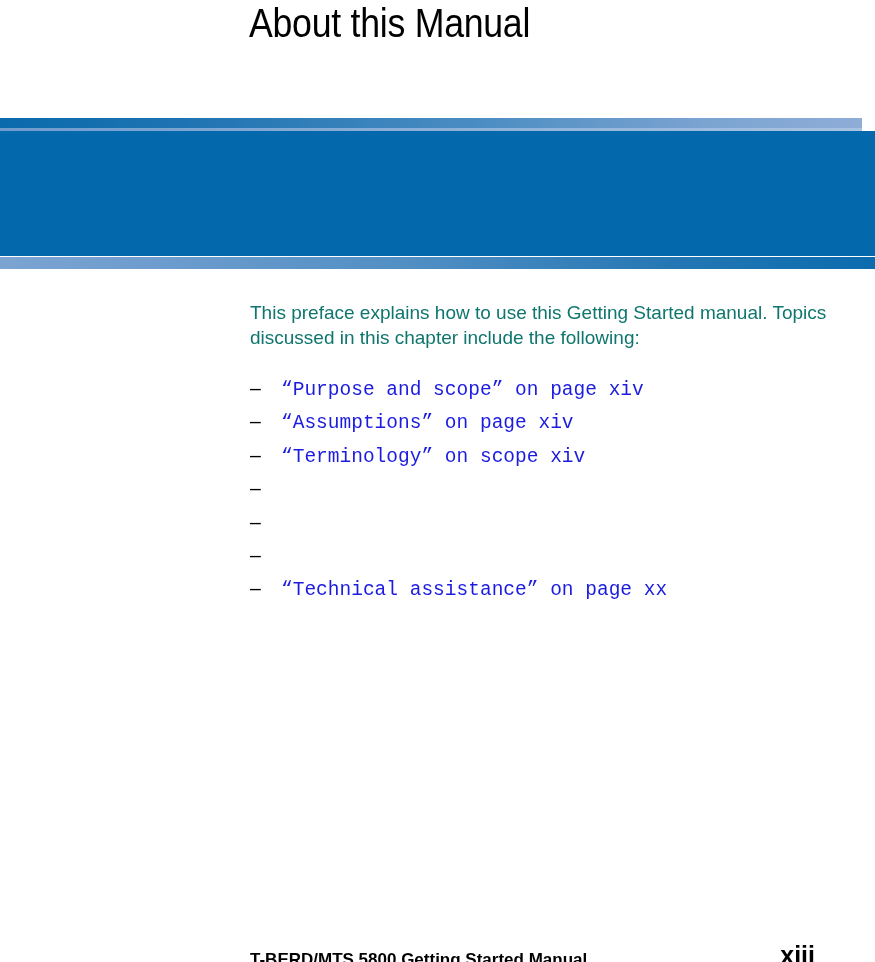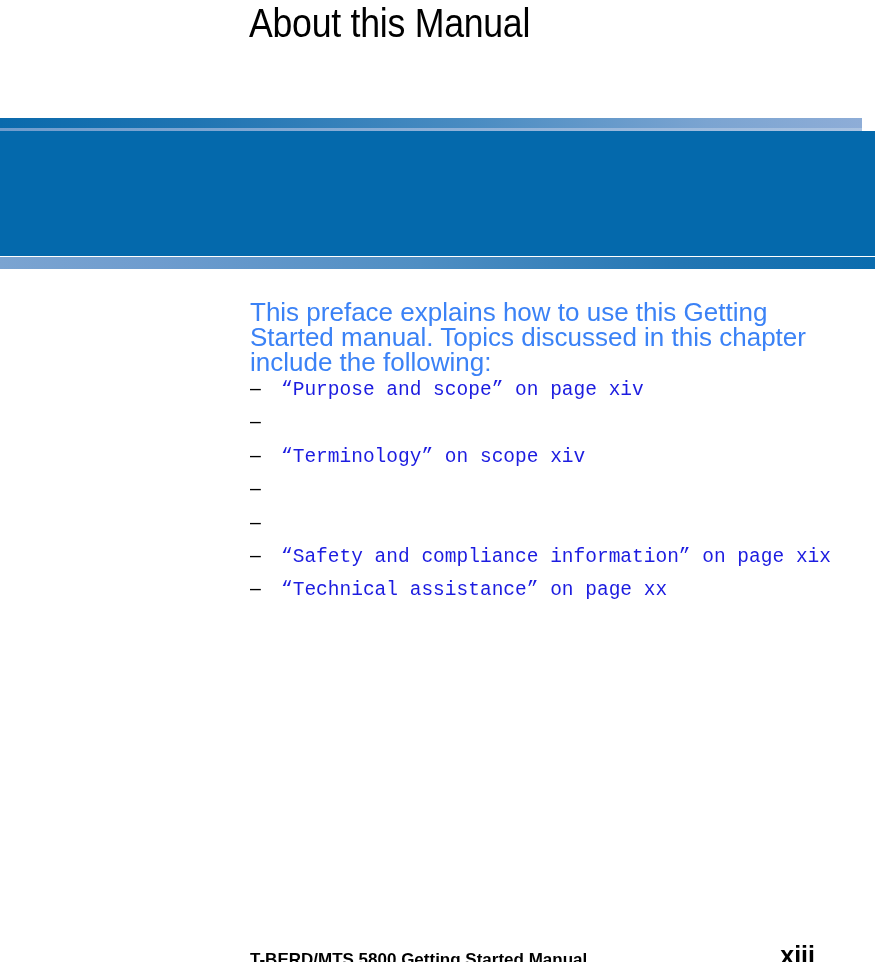--- a/index.html
+++ b/index.html
@@ -72,23 +72,23 @@
     height: 12px;
     background: linear-gradient(to right, #7ba4d1 0%, #6e9cce 18%, #4f8ec3 48%, #2376b3 78%, #0b6cae 100%);
   }
 
   
   .intro {
     position: absolute;
     left: 250px;
     top: 300px;
     width: 600px;
-    font-size: 26px;
+    font-size: 19px;
     line-height: 25px;
-    color: #3b82f6;
+    color: #0f766e;
   }
 
   .link-list {
     position: absolute;
     left: 250px;
     top: 376px;
     width: 600px;
   }
   .link-item {
     display: flex;
@@ -141,38 +141,38 @@
 
 <div class="link-list">
 
   <div class="link-item">
     <span class="link-dash">–</span>
     <span class="link-text">“Purpose and scope” on page xiv</span>
   </div>
 
   <div class="link-item">
     <span class="link-dash">–</span>
+    <span class="link-text">“Assumptions” on page xiv</span>
   </div>
 
   <div class="link-item">
     <span class="link-dash">–</span>
     <span class="link-text">“Terminology” on scope xiv</span>
   </div>
 
   <div class="link-item">
     <span class="link-dash">–</span>
   </div>
 
   <div class="link-item">
     <span class="link-dash">–</span>
   </div>
 
   <div class="link-item">
     <span class="link-dash">–</span>
-    <span class="link-text">“Safety and compliance information” on page xix</span>
   </div>
 
   <div class="link-item">
     <span class="link-dash">–</span>
     <span class="link-text">“Technical assistance” on page xx</span>
   </div>
 
 </div>
 
 <div class="footer">

